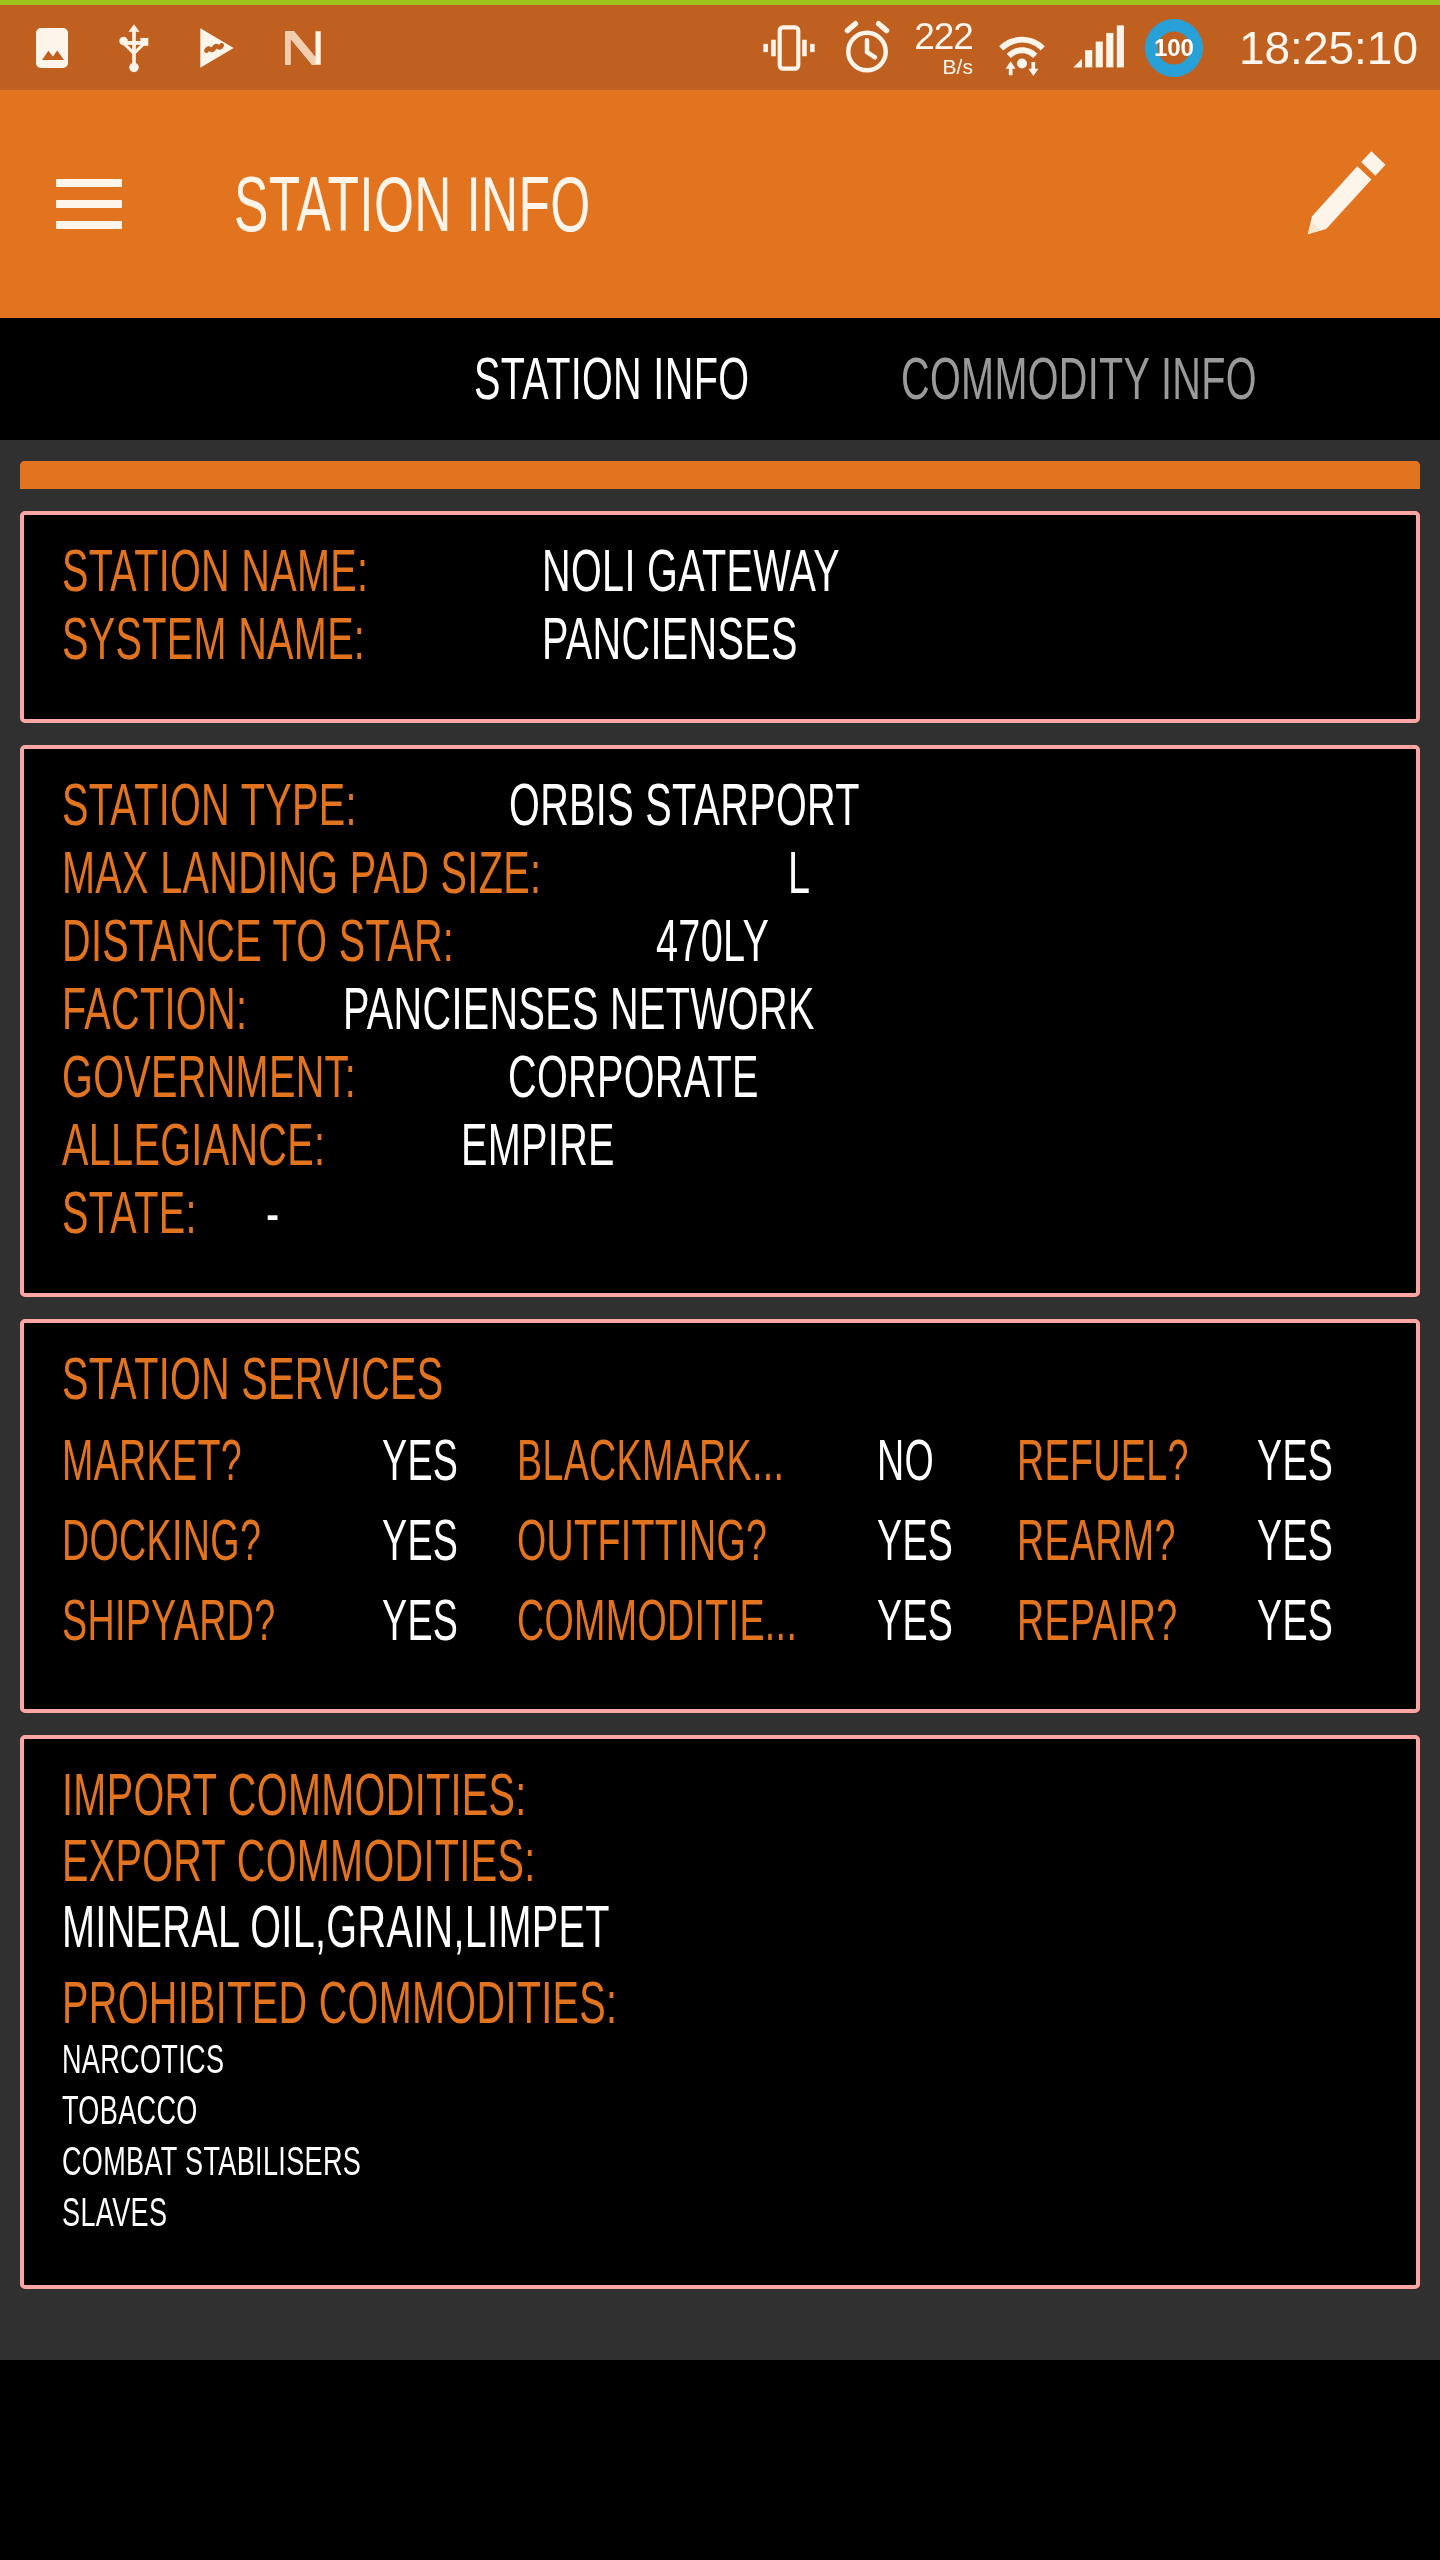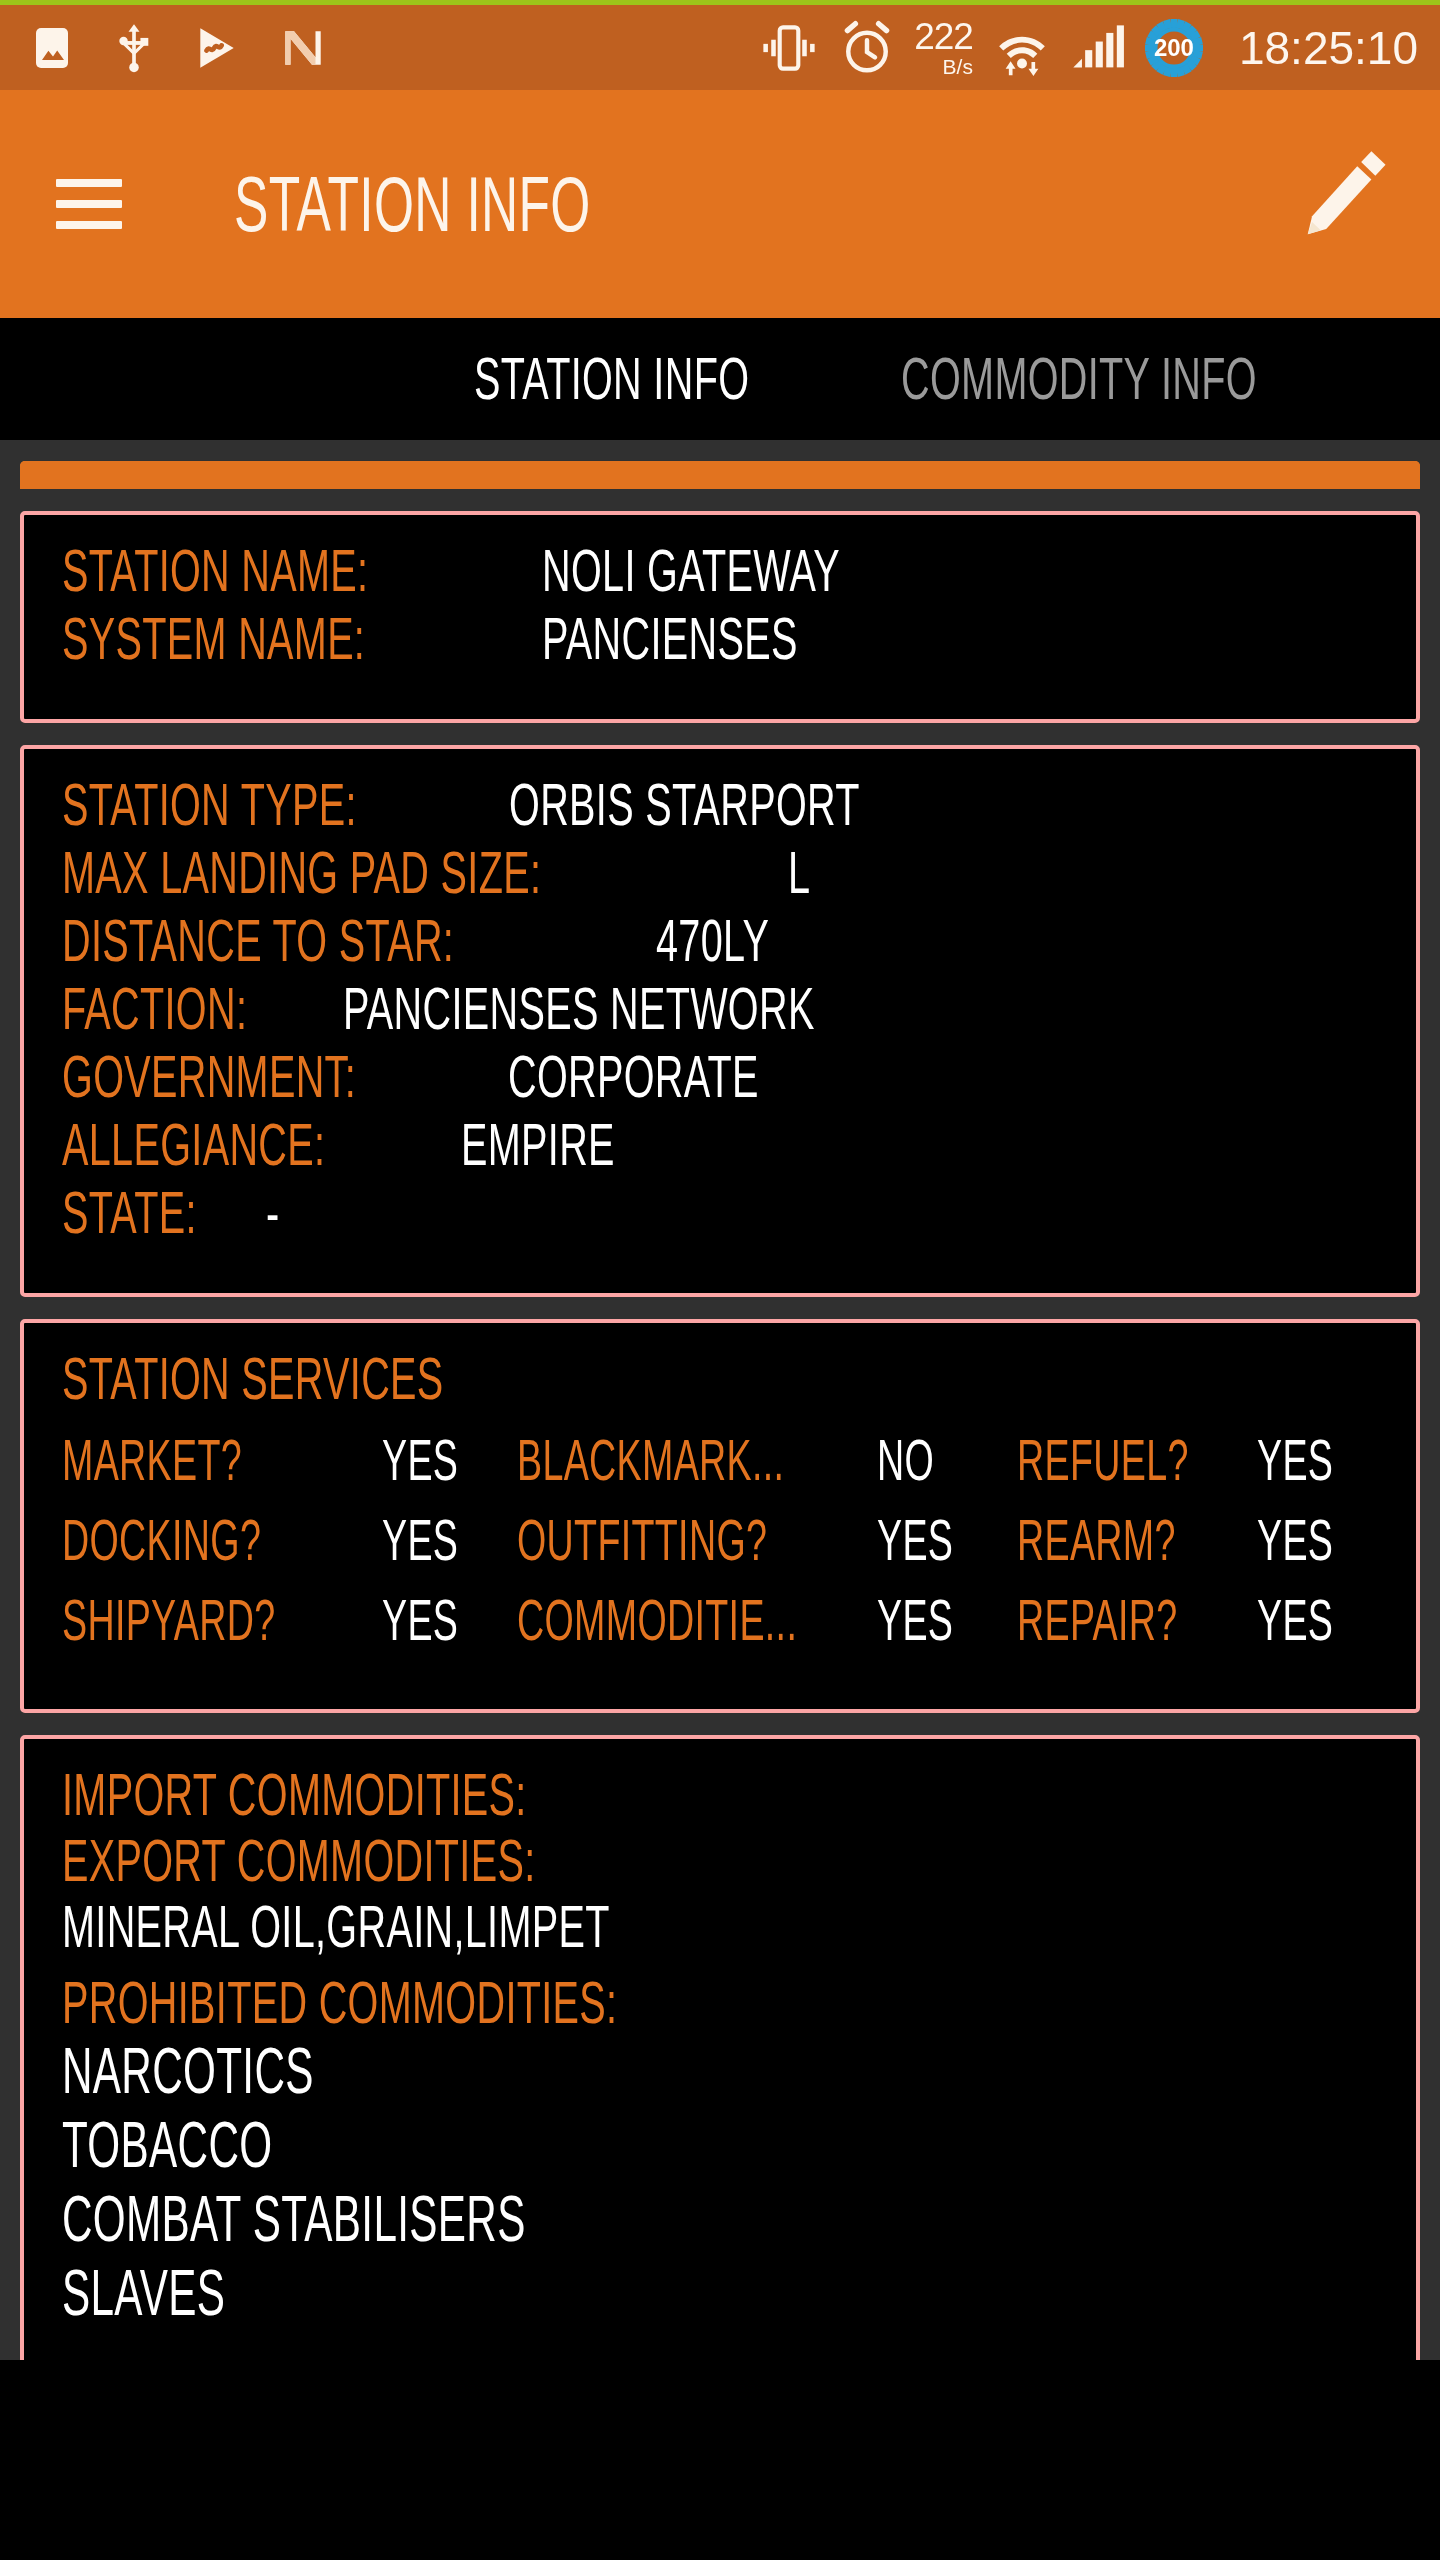--- a/index.html
+++ b/index.html
@@ -237,21 +237,21 @@
     margin-bottom: 6px;
   }
   .com-val {
     color: #ffffff;
     font-size: 60px;
     line-height: 1;
     margin-bottom: 16px;
   }
   .com-item {
     color: #ffffff;
-    font-size: 64px;
+    font-size: 41px;
     line-height: 1;
     margin-bottom: 10px;
   }
 
   #bottom-fill {
     background: #000;
     width: 100%;
     height: 300px;
   }
 </style>
@@ -358,21 +358,21 @@
           <line x1="3" y1="38.5" x2="11.6" y2="36.2"></line>
           <line x1="2" y1="31" x2="11" y2="31"></line>
           <line x1="3" y1="23.5" x2="11.6" y2="25.8"></line>
           <line x1="6.1" y1="16.5" x2="13.8" y2="20.9"></line>
           <line x1="10.6" y1="10.6" x2="16.8" y2="17.1"></line>
           <line x1="16.5" y1="6" x2="20.9" y2="13.8"></line>
           <line x1="23.5" y1="3" x2="25.8" y2="11.6"></line>
         </g>
         <circle cx="31" cy="31" r="18.5" fill="none" stroke="#28a0d8" stroke-width="4"></circle>
       </svg>
-      <div class="pct">200</div>
+      <div class="pct">100</div>
     </div>
     <div id="clock">18:25:10</div>
   </div>
 </div>
 
 <div id="appbar">
   <div id="hamburger">
     <span></span>
     <span></span>
     <span></span>

